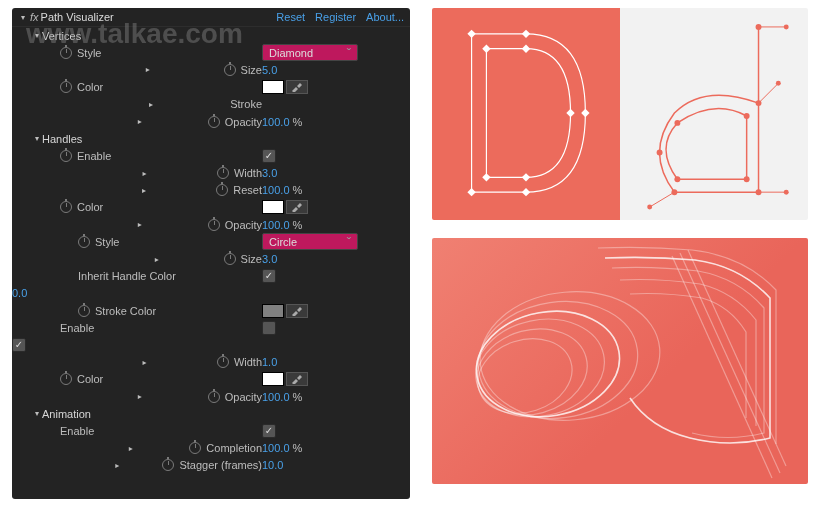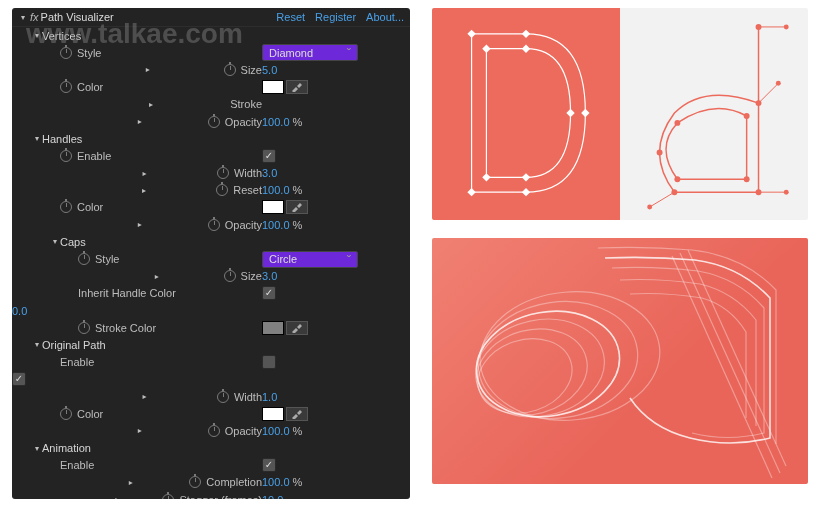--- a/index.html
+++ b/index.html
@@ -106,21 +106,21 @@
 .label.group { color: #d6d6d6; }
 .value-area {
   flex: 1;
   display: flex;
   align-items: center;
   gap: 2px;
 }
 .value-link { color: #49a0e8; cursor: pointer; }
 .value-unit { color: #bdbdbd; margin-left: 1px; }
 .select {
-  background: #6d28d9;
+  background: #be185d;
   border: 1px solid #444;
   color: #ddd;
   font-size: 11px;
   height: 17px;
   padding: 0 18px 0 6px;
   border-radius: 2px;
   position: relative;
   display: inline-flex;
   align-items: center;
   cursor: pointer;
@@ -330,27 +330,20 @@
         <span class="stopwatch"></span>
         <span class="label">Opacity</span>
       </span>
     <span class="value-area">
         <span class="value-link">100.0</span>
         <span class="value-unit">%</span>
       </span>
   </div>
   <div class="row">
     <span class="label-area">
-        <span class="indent" style="width:38px"></span>
-        <span class="twirl down"></span>
-        <span class="label group">Caps</span>
-      </span>
-  </div>
-  <div class="row">
-    <span class="label-area">
         <span class="indent" style="width:56px"></span>
         <span class="twirl none"></span>
         <span class="stopwatch"></span>
         <span class="label">Style</span>
       </span>
     <span class="value-area">
         <span class="select">Circle</span>
       </span>
   </div>
   <div class="row">
@@ -391,27 +384,20 @@
           <span class="swatch" style="background:#808080"></span>
           <span class="eyedrop">
             <svg width="12" height="10" viewBox="0 0 12 10">
               <path d="M1 9 L5 5 L7 7 L3 11 Z M6 4 L9 1 L11 3 L8 6 Z" fill="#aaa"></path>
             </svg>
           </span>
         </span>
       </span>
   </div>
 
-  <div class="row">
-    <span class="label-area">
-        <span class="indent" style="width:20px"></span>
-        <span class="twirl down"></span>
-        <span class="label group">Original Path</span>
-      </span>
-  </div>
   <div class="row">
     <span class="label-area">
         <span class="indent" style="width:48px"></span>
         <span class="label">Enable</span>
       </span>
     <span class="value-area">
         <span class="checkbox"></span>
       </span>
   </div>
   <div class="row">

